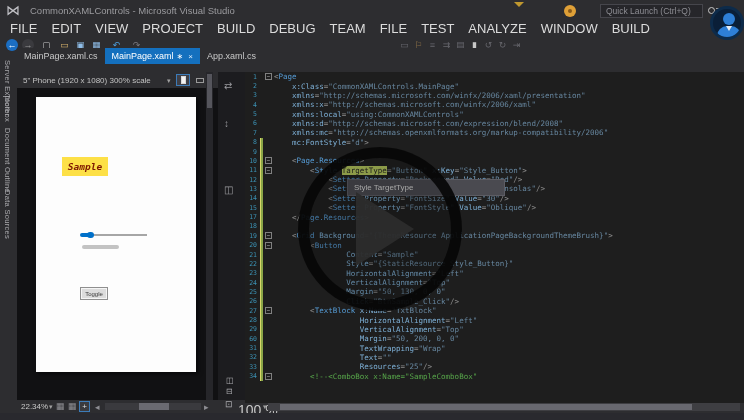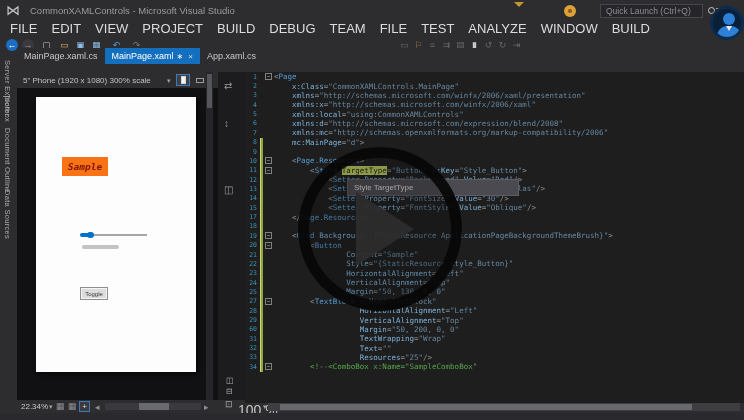--- a/index.html
+++ b/index.html
@@ -61,21 +61,21 @@
   .devicebar { position:absolute; left:0; top:0; width:201px; height:16px; background:#2d2d30; }
   .devlabel { position:absolute; left:6px; top:4px; font-size:8px; color:#c2c2c2; }
   .devcar { position:absolute; left:150px; top:5px; color:#a0a0a0; font-size:7px; }
   .orientbtn { position:absolute; top:2px; width:14px; height:12px; display:flex; align-items:center; justify-content:center; }
   .orientbtn.sel { border:1px solid #3c7bb8; background:#3f3f46; }
   .orientbtn .port { width:5px; height:8px; border:1px solid #d8d8d8; background:#f2f2f2; }
   .orientbtn .land { width:8px; height:5px; border:1px solid #9a9a9a; }
   .artboard { position:absolute; left:0; top:16px; width:201px; height:312px; background:#111113; overflow:hidden; }
   .phone-canvas { position:absolute; left:19px; top:9px; width:160px; height:275px; background:#fdfdfd;
     box-shadow:2px 2px 4px rgba(0,0,0,0.6); }
-  .samplebtn { position:absolute; left:26px; top:60px; width:46px; height:19px; background:#f97316;
+  .samplebtn { position:absolute; left:26px; top:60px; width:46px; height:19px; background:#fde047;
     color:#7e1800; font-family:"DejaVu Sans Mono", monospace; font-style:italic; font-weight:bold;
     font-size:9.5px; display:flex; align-items:center; justify-content:center; }
   .slider { position:absolute; left:44px; top:135px; width:67px; height:6px; }
   .slider .trackrest { position:absolute; left:12px; top:2px; width:55px; height:1.5px; background:#a6a6a6; }
   .slider .trackfill { position:absolute; left:0; top:1px; width:10px; height:3.5px; background:#0070c9; border-radius:2px; }
   .slider .thumb { position:absolute; left:7px; top:0; width:7px; height:6px; background:#0070c9; border-radius:3px; }
   .progress { position:absolute; left:46px; top:148px; width:37px; height:3.5px; background:#c3c3c3; border-radius:2px; }
   .togglebtn { position:absolute; left:44px; top:190px; width:28px; height:13px; background:#dcdcdc;
     border:1px solid #8f8f8f; box-shadow:inset 0 0 0 1px #f5f5f5; color:#3a3a3a; font-size:6px;
     display:flex; align-items:center; justify-content:center; }
@@ -105,21 +105,21 @@
   .fold { width:11px; flex:none; display:flex; justify-content:center; }
   .foldbox { width:7px; height:7px; border:1px solid #808080; color:#c8c8c8; font-size:6px; line-height:5px;
     text-align:center; background:#1e1e1e; }
   .ct { font-family:"DejaVu Sans Mono", monospace; font-size:7.5px; white-space:pre; color:#8c8c8c; }
   .ct .tag { color:#569cd6; }
   .ct .attr { color:#7fb2d9; }
   .ct .str { color:#6787a0; }
   .ct .cmt { color:#57a64a; }
   .ct .hl { background:#b9cb5e; color:#1e1e1e; }
 
-  .tooltip { position:absolute; left:102px; top:107px; width:172px; height:17px; background:#4a4a50;
+  .tooltip { position:absolute; left:102px; top:107px; width:158px; height:17px; background:#4a4a50;
     border:1px solid #5d5d64; color:#dadada; font-size:8px; line-height:15px; padding-left:6px; z-index:5; }
   .intellidot { position:absolute; left:229px; top:114px; width:6px; height:6px; background:#3399ff; border-radius:1px; z-index:4; }
 
   
   .esplit1 { position:absolute; left:226px; top:376px; color:#aaaaae; font-size:8px; }
   .esplit2 { position:absolute; left:226px; top:387px; color:#aaaaae; font-size:8px; }
   .efit { position:absolute; left:225px; top:399px; color:#aaaaae; font-size:9px; }
   .ezoom { position:absolute; left:238px; top:402px; color:#c8c8c8; font-size:14px; }
   .ezoomcar { position:absolute; left:263px; top:403px; color:#a0a0a0; font-size:7px; }
   .ehtrack { position:absolute; left:268px; top:403px; width:472px; height:8px; background:#3e3e42; }
@@ -299,21 +299,21 @@
         <div class="code-row">
           <span class="ln">7</span>
           <span class="chg"></span>
           <span class="fold"></span>
           <span class="ct">    <span class="attr">xmlns:mc</span>=<span class="str">"http://schemas.openxmlformats.org/markup-compatibility/2006"</span></span>
         </div>
         <div class="code-row">
           <span class="ln">8</span>
           <span class="chg on"></span>
           <span class="fold"></span>
-          <span class="ct">    <span class="attr">mc:MainPage</span>=<span class="str">"d"</span>&gt;</span>
+          <span class="ct">    <span class="attr">mc:FontStyle</span>=<span class="str">"d"</span>&gt;</span>
         </div>
         <div class="code-row">
           <span class="ln">9</span>
           <span class="chg on"></span>
           <span class="fold"></span>
           <span class="ct"></span>
         </div>
         <div class="code-row">
           <span class="ln">10</span>
           <span class="chg on"></span>
@@ -404,20 +404,26 @@
           <span class="ln">24</span>
           <span class="chg on"></span>
           <span class="fold"></span>
           <span class="ct">                <span class="attr">VerticalAlignment</span>=<span class="str">"Top"</span></span>
         </div>
         <div class="code-row">
           <span class="ln">25</span>
           <span class="chg on"></span>
           <span class="fold"></span>
           <span class="ct">                <span class="attr">Margin</span>=<span class="str">"50, 130, 0, 0"</span></span>
+        </div>
+        <div class="code-row">
+          <span class="ln">26</span>
+          <span class="chg on"></span>
+          <span class="fold"></span>
+          <span class="ct">                <span class="attr">Click</span>=<span class="str">"BtnSample_Click"</span>/&gt;</span>
         </div>
         <div class="code-row">
           <span class="ln">27</span>
           <span class="chg on"></span>
           <span class="fold">
             <span class="foldbox">−</span>
           </span>
           <span class="ct">        &lt;<span class="tag">TextBlock</span> <span class="attr">x:Name</span>=<span class="str">"TxtBlock"</span></span>
         </div>
         <div class="code-row">

